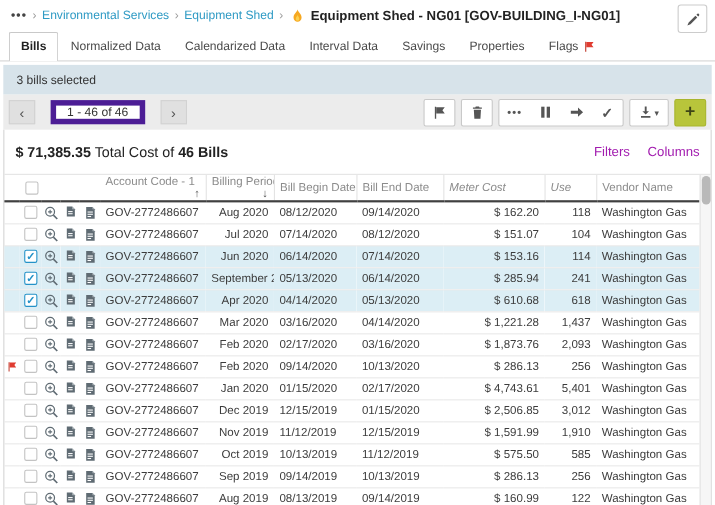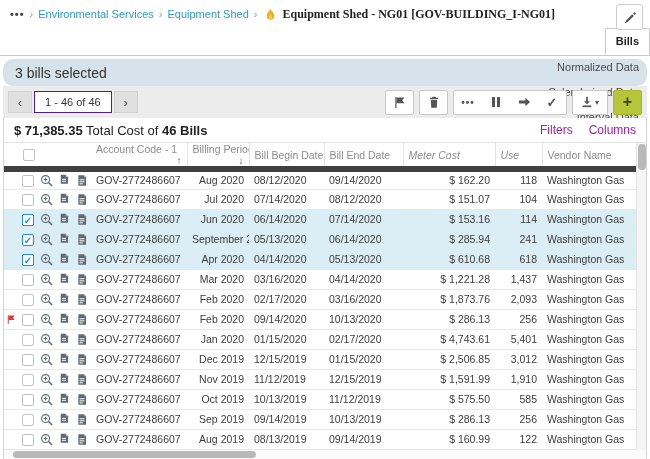--- a/index.html
+++ b/index.html
@@ -9,75 +9,75 @@
     background:#fff; color:#3a3a3a; overflow:hidden; font-size:11px;
   }
   .page { width:650px; height:459px; background:#fff; position:relative; }
 
   
   .breadcrumb-row { height:28px; display:flex; align-items:center; padding:0 40px 0 10px; background:#fff; }
   .crumb-overflow { color:#444; letter-spacing:1px; font-weight:bold; cursor:pointer; }
   .crumb-sep { color:#9a9a9a; margin:0 5px; font-size:11px; }
   .crumb-link { color:#2e9ac4; text-decoration:none; cursor:pointer; }
   .meter-flame { margin:0 5px 0 2px; display:inline-flex; }
-  .page-title { font-weight:bold; color:#222; font-size:12px;font-family:Liberation Serif, serif; }
+  .page-title { font-weight:bold; color:#222; font-size:12px; }
   .edit-btn { position:absolute; top:4px; right:7px; width:27px; height:26px; background:#fff;
     border:1px solid #ccc; border-radius:3px; display:flex; align-items:center; justify-content:center; cursor:pointer; }
 
   
-  .tab-row { height:28px; display:flex; align-items:flex-end; padding-left:8px; background:#fff;
-    border-bottom:1px solid #c9c9c9;flex-direction:column; }
+  .tab-row { height:28px; display:flex; align-items:center; padding-left:8px; background:#fff;
+    border-bottom:1px solid #c9c9c9; }
   .tab { padding:6px 10px 7px; color:#4a4a4a; font-size:11px; cursor:pointer; display:flex; align-items:center; gap:4px;
     border:1px solid transparent; border-bottom:none; margin-bottom:-1px; white-space:nowrap; }
   .tab.active { background:#fff; border-color:#c9c9c9; font-weight:bold; color:#222; border-radius:2px 2px 0 0;
     border-bottom:1px solid #fff; }
   .tab-flag-icon { display:inline-flex; }
 
   .content-wrap { padding:3px 3px 0; background:#fff; }
 
   
   .selection-bar { height:27px; background:#d7e3ea; display:flex; align-items:center; padding:0 12px;
-    color:#333; font-size:14px;border-radius:10px; }
+    color:#333; font-size:11px; }
 
   
   .toolbar { height:32px; background:#ececec; display:flex; align-items:center; justify-content:space-between;
     padding:0 5px; }
   .pager { display:flex; align-items:center; }
   .pager-btn { width:24px; height:22px; background:#e0e0e0; border:1px solid #d2d2d2; color:#555;
     display:flex; align-items:center; justify-content:center; font-size:13px; cursor:pointer; }
-  .pager-label { height:22px; background:#fff; border:1px solid #4c1d95; padding:0 10px; display:flex;
-    align-items:center; font-size:11px; color:#333; margin:0 2px; }
+  .pager-label { height:22px; background:#fff; border:5px solid #4c1d95; padding:0 10px; display:flex;
+    align-items:center; font-size:11px; color:#333; margin:0 14px; }
   .actions { display:flex; align-items:center; gap:5px; }
   .tool-btn { min-width:29px; height:25px; background:#fff; border:1px solid #c9c9c9; border-radius:2px;
     display:flex; align-items:center; justify-content:center; color:#555; cursor:pointer; font-size:12px; }
   .tool-group { display:flex; align-items:center; background:#fff; border:1px solid #c9c9c9; border-radius:2px; height:25px; }
   .tool-group .seg { width:28px; height:23px; display:flex; align-items:center; justify-content:center; color:#555; cursor:pointer; }
   .more-glyph { letter-spacing:1px; font-weight:bold; font-size:10px; color:#555; }
   .check-glyph { font-weight:bold; font-size:13px; color:#555; }
   .export-caret { font-size:8px; color:#555; margin-left:2px; }
   .add-btn { width:29px; height:25px; border:1px solid #a8b52e; border-radius:2px; background:#b8c53b;
     color:#3d4416; font-size:16px; font-weight:bold; display:flex; align-items:center; justify-content:center; cursor:pointer; }
 
   
   .card { background:#fff; border:1px solid #d5d5d5; border-top:none; position:relative; }
-  .summary-row { height:25px; display:flex; align-items:center; justify-content:space-between; padding:0 10px;
+  .summary-row { height:41px; display:flex; align-items:center; justify-content:space-between; padding:0 10px;
     border-bottom:1px solid #e4e4e4; }
   .summary-left { font-size:13px; color:#222; }
   .summary-left b { font-weight:bold; }
   .summary-links { display:flex; gap:16px; }
   .summary-link { color:#a21caf; font-size:12px; cursor:pointer; }
 
   
   .table-area { position:relative; padding-right:10px; }
   table { width:100%; border-collapse:collapse; table-layout:fixed; }
   col.c-flag{width:14px;} col.c-cb{width:20px;} col.c-i1{width:17px;} col.c-i2{width:17px;} col.c-i3{width:19px;}
   col.c-account{width:96px;} col.c-period{width:62px;} col.c-begin{width:75px;} col.c-end{width:79px;}
   col.c-cost{width:92px;} col.c-use{width:47px;}
   thead th { height:21px; font-weight:normal; color:#8c8c8c; font-size:10.5px; text-align:left;
-    border-bottom:6px solid #404040; padding:0 5px; white-space:nowrap; overflow:hidden; }
+    border-bottom:2px solid #404040; padding:0 5px; white-space:nowrap; overflow:hidden; }
   thead th.sep { border-left:1px solid #e3e3e3; }
   thead th.num { text-align:left;font-style:italic; }
   .sort { float:right; color:#555; font-size:10px; }
   tbody td { height:20px; border-bottom:1px solid #e8e8e8; font-size:10.5px; color:#3c3c3c; padding:0 5px;
     white-space:nowrap; overflow:hidden; }
   tbody tr.selected td { background:#dceef5; }
   td.num { text-align:right; }
   td.cell-period { text-align:right; }
   td.cell-flag, td.cell-cb, td.cell-ic { padding:0 2px; text-align:center; }
 
@@ -138,20 +138,24 @@
     <div class="tab">
       <span class="tab-label">Calendarized Data</span>
 
     </div>
 
     <div class="tab">
       <span class="tab-label">Interval Data</span>
 
     </div>
 
+    <div class="tab">
+      <span class="tab-label">Savings</span>
+
+    </div>
 
     <div class="tab">
       <span class="tab-label">Properties</span>
 
     </div>
 
     <div class="tab">
       <span class="tab-label">Flags</span>
       <span class="tab-flag-icon">
         <svg width="11" height="11" viewBox="0 0 14 14">

